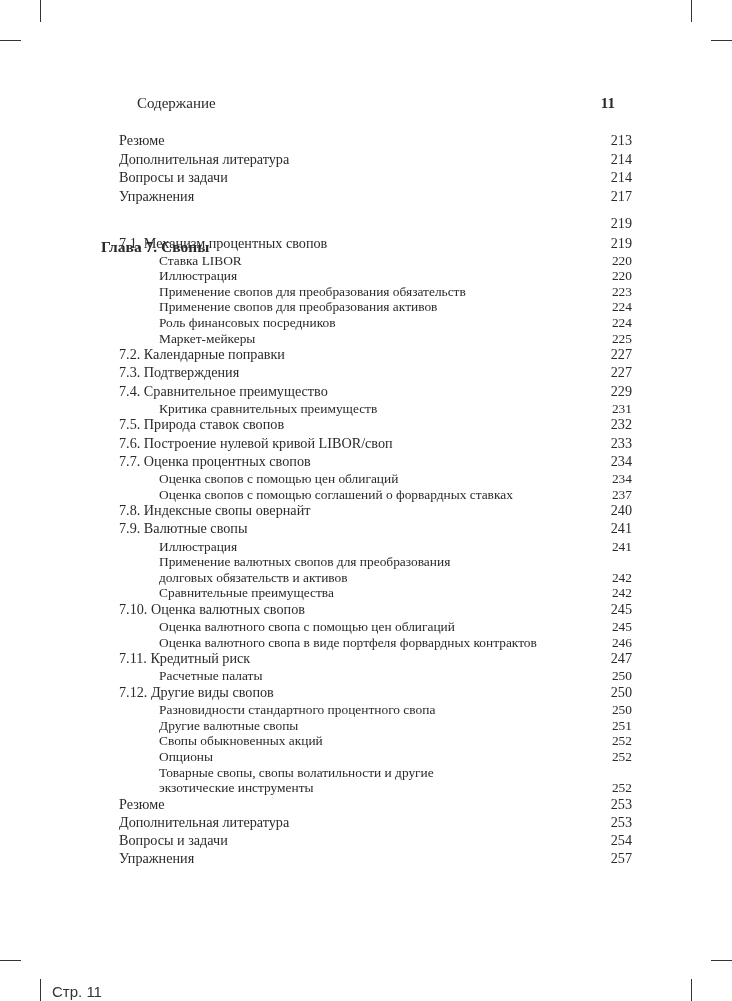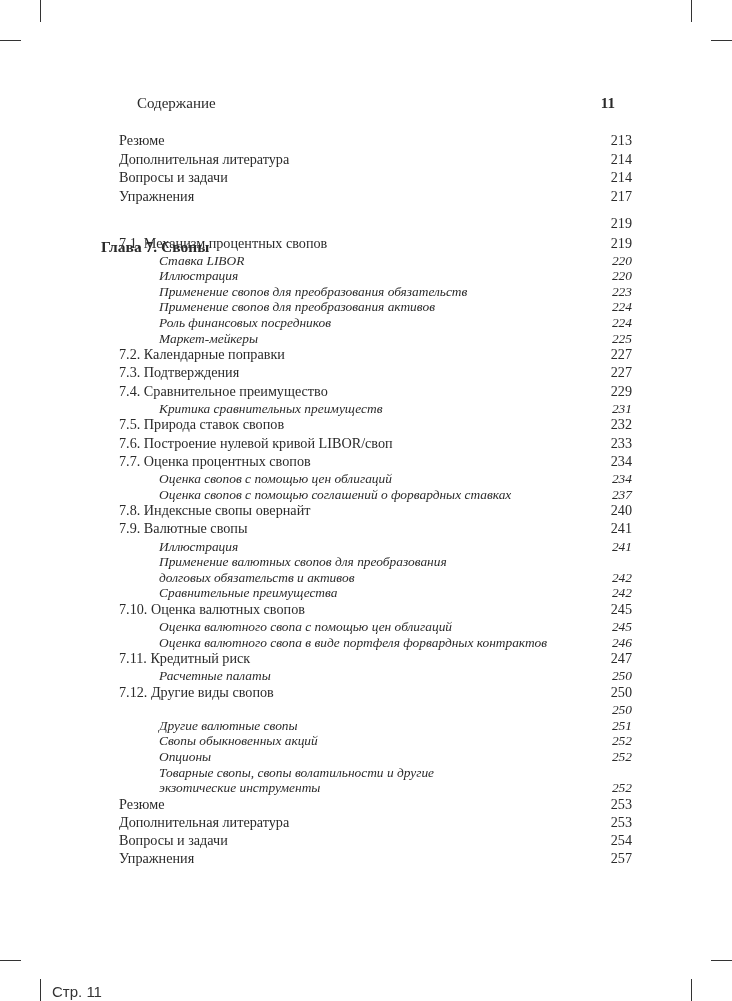--- a/index.html
+++ b/index.html
@@ -13,21 +13,21 @@
   .row { position: relative; font-size: 14.2px; line-height: 17px; height: 17px; }
   .row .t { position: absolute; white-space: nowrap; }
   .row .p { position: absolute; right: 0; top: 0; }
   .lvl0 .t { left: 18px; }
   .lvl1 .t { left: 18px; }
   .lvl2 .t { left: 58px; font-size: 13.4px; }
   .lvl2 .p { font-size: 13.4px; }
   .chapter { font-size: 15.5px; font-weight: bold; height: 24px; line-height: 24px; margin-top: 6px; }
   .chapter .t { left: 0; margin-top: 24px; }
   .chapter .p { font-weight: normal; font-size: 14.2px; }
-  .lvl2 { height: 15.6px; line-height: 15.6px; font-style: italic; }
+  .lvl2 { height: 15.6px; line-height: 15.6px; }
   .footer { position: absolute; left: 52px; top: 983px; font-family: "Liberation Sans", sans-serif; font-size: 15px; color: #333; }
 </style>
 </head>
 <body>
 
 <div class="crop" style="left:40px;top:0;width:1px;height:22px;"></div>
 <div class="crop" style="left:0;top:40px;width:21px;height:1px;"></div>
 <div class="crop" style="left:691px;top:0;width:1px;height:22px;"></div>
 <div class="crop" style="left:711px;top:40px;width:21px;height:1px;"></div>
 <div class="crop" style="left:0;top:960px;width:21px;height:1px;"></div>
@@ -170,20 +170,21 @@
       </div>
       <div class="row lvl2">
         <span class="t">Расчетные палаты</span>
         <span class="p">250</span>
       </div>
       <div class="row lvl1" style="height: 18.2px;">
         <span class="t">7.12. Другие виды свопов</span>
         <span class="p">250</span>
       </div>
       <div class="row lvl2">
+        <span class="t">Разновидности стандартного процентного свопа</span>
         <span class="p">250</span>
       </div>
       <div class="row lvl2">
         <span class="t">Другие валютные свопы</span>
         <span class="p">251</span>
       </div>
       <div class="row lvl2">
         <span class="t">Свопы обыкновенных акций</span>
         <span class="p">252</span>
       </div>

